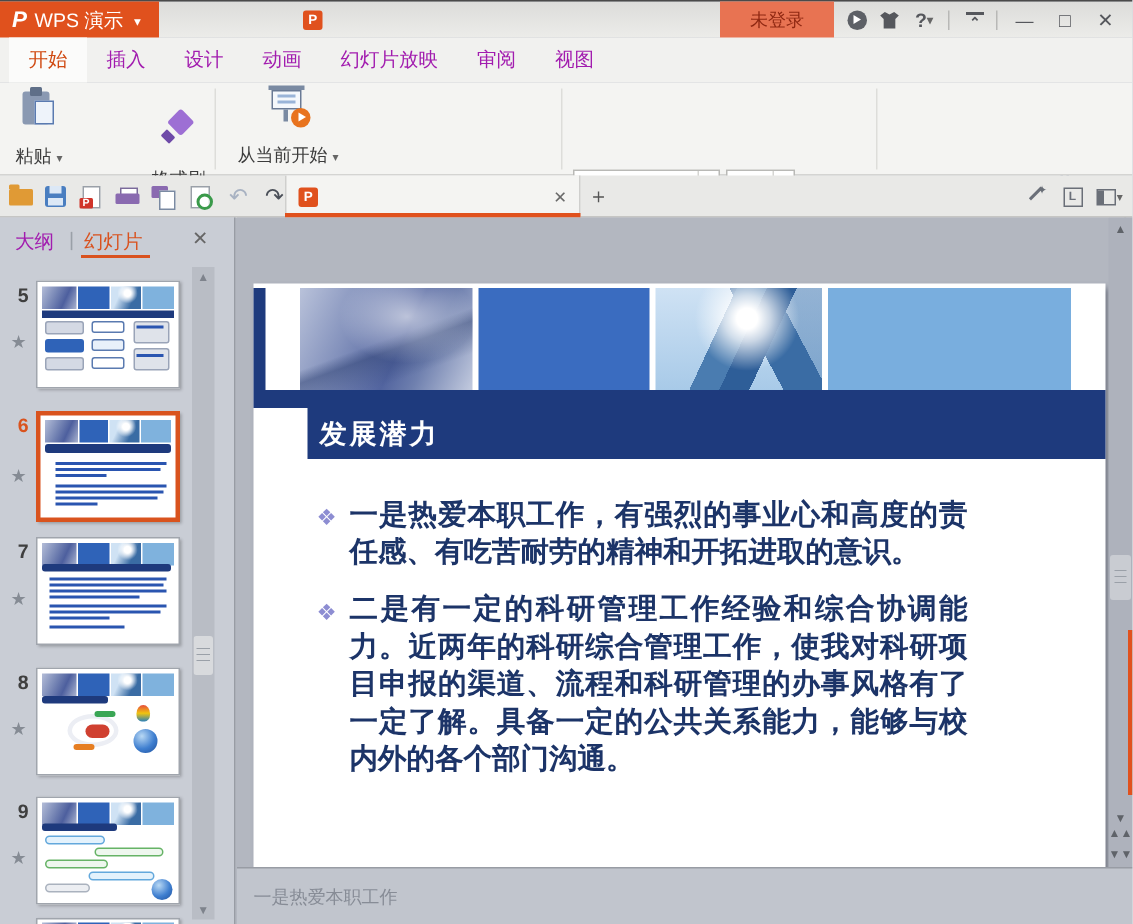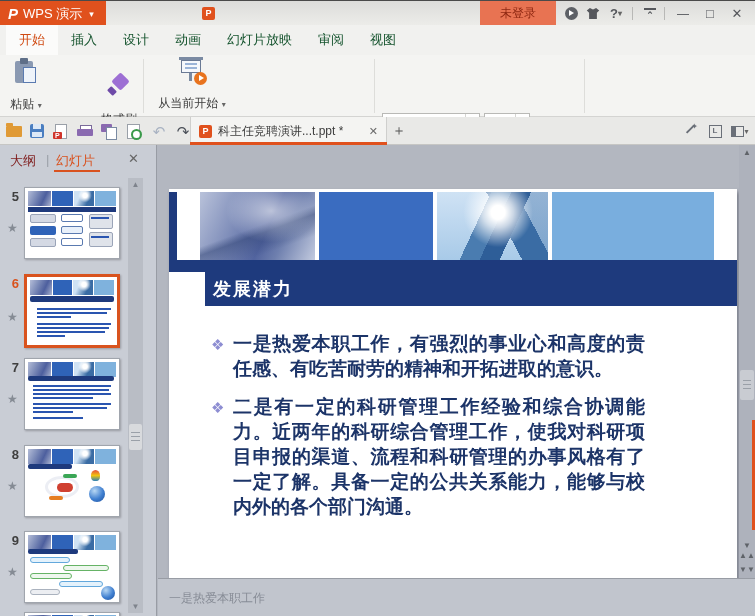--- a/index.html
+++ b/index.html
@@ -16,21 +16,21 @@
   .login-btn { position:absolute; left:480px; top:0; width:76px; height:25px; background:#e87352; color:#8f2812; text-align:center; line-height:25px; font-size:12px; cursor:pointer; }
   .tbi { position:absolute; top:0; height:25px; display:flex; align-items:center; justify-content:center; color:#55575c; }
   .ic-circle { width:13px; height:13px; border-radius:50%; background:#5d6066; position:relative; }
   .ic-circle::after { content:""; position:absolute; left:4px; top:3px; border-left:5px solid #fff; border-top:3px solid transparent; border-bottom:3px solid transparent; }
   .ic-shirt { font-size:12px; }
   .ic-pintop { width:12px; border-top:2px solid #55575c; font-size:9px; line-height:9px; text-align:center; padding-top:1px; font-weight:bold; }
   .tb-sep { position:absolute; top:6px; width:1px; height:13px; background:#b8b8b6; }
 
   
   .ribbontabs { position:absolute; left:0; top:25px; width:755px; height:30px; background:#f1f1ef; display:flex; padding-left:6px; }
-  .rtab { padding:0 13px; line-height:30px; font-size:13px; color:#14532d; cursor:pointer; }
+  .rtab { padding:0 13px; line-height:30px; font-size:13px; color:#a21caf; cursor:pointer; }
   .rtab.active { background:#fbfbfa; color:#d04a12; }
 
   
   .ribbon { position:absolute; left:0; top:55px; width:755px; height:62px; background:#f4f4f2; border-bottom:1px solid #d4d4d2; }
   .rsep { position:absolute; top:4px; width:1px; height:54px; background:#ddddda; }
   .rlabel { font-size:12px; color:#3c3c3c; white-space:nowrap; }
   .rbtn { position:absolute; display:flex; align-items:center; gap:3px; cursor:pointer; }
   .rtall { position:absolute; display:flex; flex-direction:column; align-items:center; justify-content:space-between; cursor:pointer; }
   .ddm { font-size:8px; color:#666; }
   .fmtbtn { position:absolute; top:90px; height:20px; display:flex; align-items:center; justify-content:center; font-size:13px; color:#3c3c3c; cursor:pointer; }
@@ -93,21 +93,21 @@
   .ic-wand { position:relative; width:14px; height:14px; color:#6a6f78; }
   .ic-wand::before { content:"✦"; position:absolute; right:0; top:-2px; font-size:8px; }
   .ic-wand::after { content:""; position:absolute; left:1px; top:4px; width:11px; height:2px; background:#6a6f78; transform:rotate(135deg); }
   .ic-lbox { width:13px; height:13px; border:1.5px solid #6a6f78; font-size:8px; font-weight:bold; color:#6a6f78; text-align:center; line-height:10px; }
   .ic-panel { width:13px; height:11px; border:1.5px solid #6a6f78; position:relative; }
   .ic-panel::before { content:""; position:absolute; left:0; top:0; bottom:0; width:4px; background:#6a6f78; }
 
   
   .sidebar { position:absolute; left:0; top:145px; width:157px; height:471px; background:#c9cdd5; border-right:1px solid #989ca4; }
   .sbhead { position:absolute; left:0; top:0; width:100%; height:30px; font-size:13px; }
-  .sb-outline { position:absolute; left:10px; top:7px; color:#7f1d1d; cursor:pointer; }
+  .sb-outline { position:absolute; left:10px; top:7px; color:#a21caf; cursor:pointer; }
   .sb-pipe { position:absolute; left:46px; top:7px; color:#9aa0a8; }
   .sb-slides { position:absolute; left:56px; top:7px; color:#d9521f; cursor:pointer; }
   .sb-underline { position:absolute; left:54px; top:25px; width:46px; height:2px; background:#d9521f; }
   .sb-x { position:absolute; left:128px; top:6px; color:#666; font-size:13px; cursor:pointer; }
   .thumb { position:absolute; left:24px; width:96px; height:72px; background:#fff; border:1px solid #a0a5ad; box-shadow:1px 1px 2px rgba(0,0,0,.25); overflow:hidden; cursor:pointer; }
   .thumb.sel { border:3px solid #d9531e; height:74px; }
   .tnum { position:absolute; left:4px; width:15px; text-align:right; font-size:13px; font-weight:bold; color:#3f3f3f; }
   .tnum.sel { color:#d9531e; }
   .tstar { position:absolute; left:7px; font-size:12px; color:#858b94; cursor:pointer; }
   .mb { margin:3px 3px 0; height:15px; display:flex; gap:1px; }
@@ -406,21 +406,20 @@
       <span class="ic-prev"></span>
     </div>
   <div class="qbtn" style="left:124px;">
       <span class="ic-find"></span>
     </div>
   <div class="qbtn arrowg" style="left:150px;color:#a8b2c2;">↶</div>
   <div class="qbtn arrowg" style="left:174px;color:#4a4f58;">↷</div>
   <div class="qbtn ddm" style="left:196px;width:10px;">▾</div>
   <div class="doctab">
     <span class="ppt-ico">P</span>
-    <span style="white-space:nowrap;overflow:hidden;">科主任竞聘演讲...t.ppt *</span>
     <span class="x">✕</span>
     <span class="bar"></span>
   </div>
   <div class="qbtn" style="left:390px;font-size:14px;color:#555;">＋</div>
   <div class="qbtn" style="left:682px;">
       <span class="ic-wand"></span>
     </div>
   <div class="qbtn" style="left:706px;">
       <span class="ic-lbox">L</span>
     </div>

